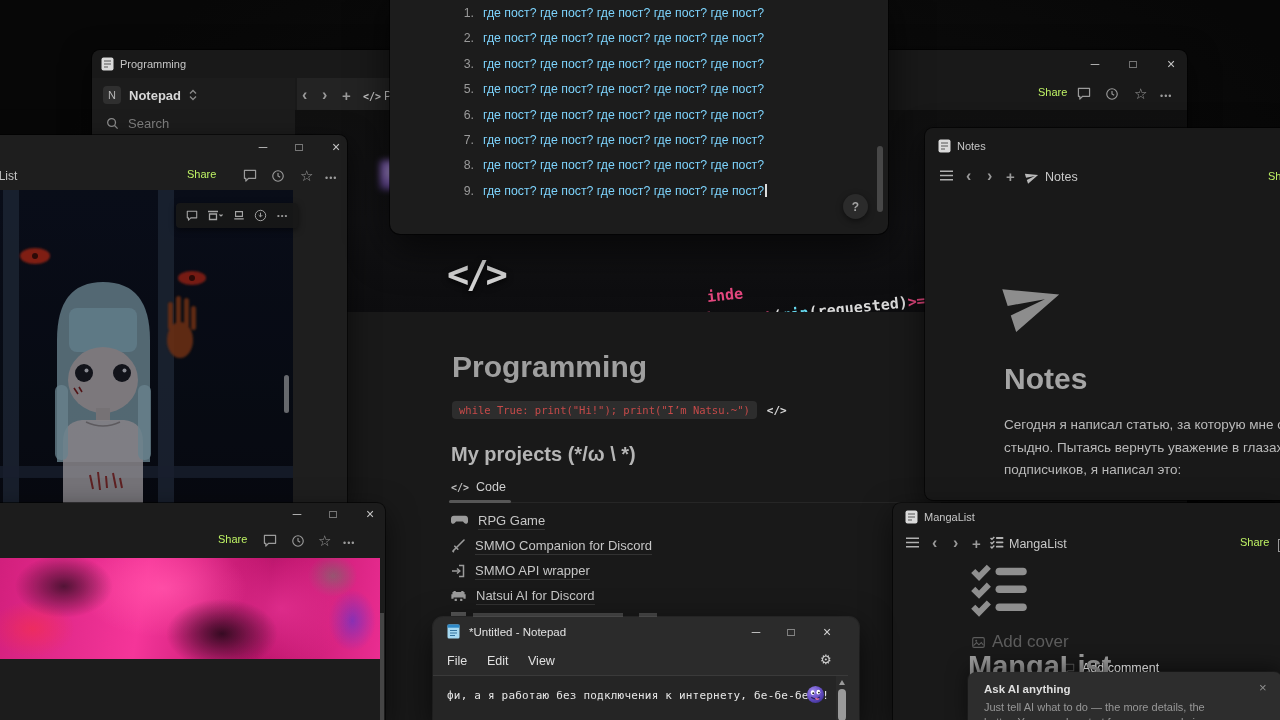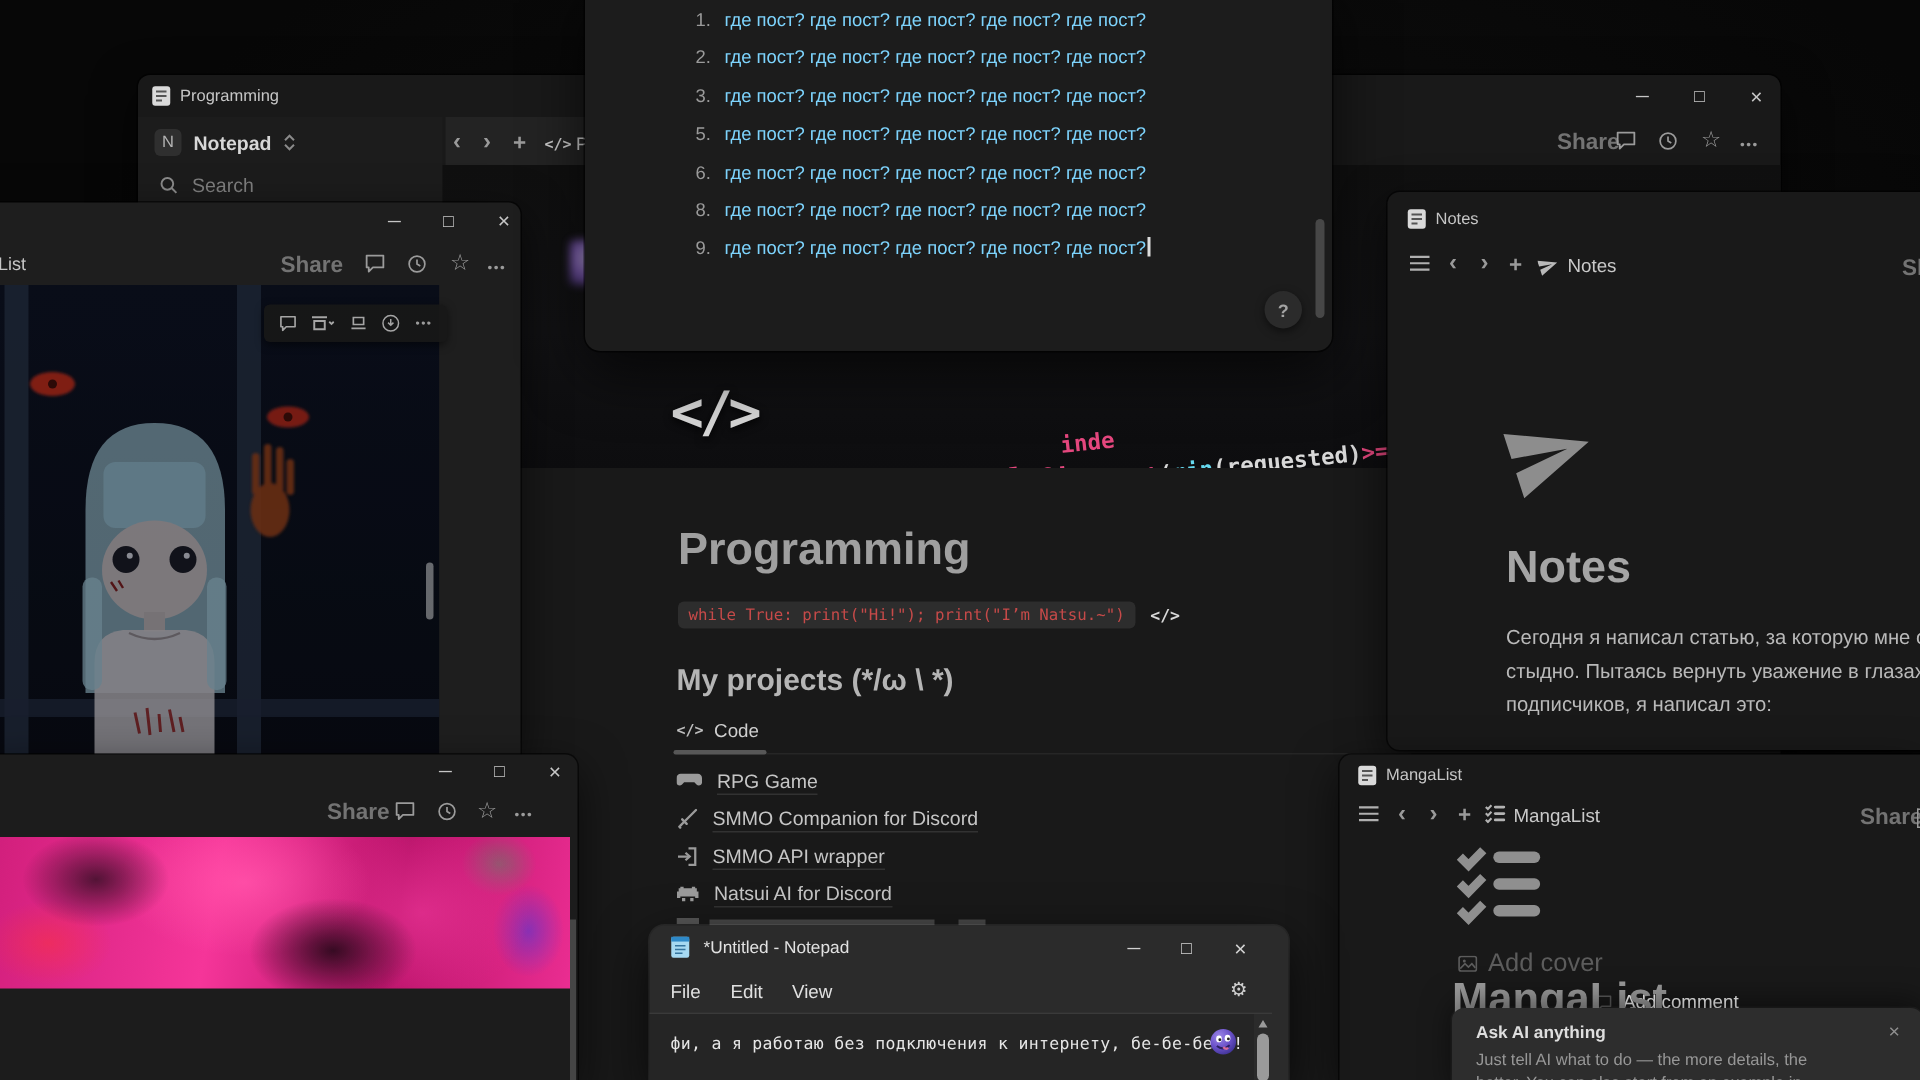--- a/index.html
+++ b/index.html
@@ -4,21 +4,21 @@
 <style>
   html,body{margin:0;padding:0;background:#000;}
   #screen{position:relative;width:1280px;height:720px;overflow:hidden;
     background:radial-gradient(900px 500px at 55% 35%, #101010 0%, #070707 75%);
     font-family:"Liberation Sans", sans-serif; color:#c8c8c8;}
   .win{position:absolute;background:#191919;box-shadow:0 10px 30px rgba(0,0,0,.6),0 0 0 1px rgba(0,0,0,.55);}
   .abs{position:absolute;}
   .ctl{position:absolute;top:0;width:30px;height:27px;display:flex;align-items:center;justify-content:center;
        color:#c6c6c6;font-size:12px;}
   .ttl{font-size:11px;color:#c6c6c6;white-space:nowrap;}
-  .share{font-size:15px;color:#737373;white-space:nowrap;font-weight:bold;}
+  .share{font-size:11px;color:#bef264;white-space:nowrap;}
   .ic{color:#9b9b9b;display:flex;align-items:center;justify-content:center;}
   .ic svg{display:block;}
   .dots{color:#9b9b9b;font-size:9px;letter-spacing:1px;white-space:nowrap;}
   .star{color:#9b9b9b;font-size:15px;line-height:1;}
   .nav{color:#9a9a9a;font-size:14px;font-weight:600;}
   .mono{font-family:"DejaVu Sans Mono", monospace;}
   .covertok{position:absolute;font-family:"DejaVu Sans Mono",monospace;font-weight:bold;font-size:15px;
             white-space:nowrap;transform:rotate(-6deg);transform-origin:left center;}
   .pk{color:#e5477e;} .cy{color:#66d9ef;} .wh{color:#d8d8d8;} .pu{color:#ae81ff;}
   .proj{position:absolute;display:flex;align-items:center;gap:10px;height:22px;}
@@ -302,20 +302,21 @@
     <div class="scroll" style="left:395px;top:110px;width:4px;height:107px;background:#454545;border-radius:0;"></div>
   </div>
 
   <div class="win" style="left:390px;top:-12px;width:498px;height:246px;background:#1c1c1c;border-radius:0 0 10px 10px;box-shadow:0 14px 40px rgba(0,0,0,.65),0 0 0 1px rgba(0,0,0,.6);">
     <div style="padding-top:13px;">
       <div class="li"><span class="num">1.</span><span class="txt">где пост? где пост? где пост? где пост? где пост?</span></div>
       <div class="li"><span class="num">2.</span><span class="txt">где пост? где пост? где пост? где пост? где пост?</span></div>
       <div class="li"><span class="num">3.</span><span class="txt">где пост? где пост? где пост? где пост? где пост?</span></div>
       <div class="li"><span class="num">5.</span><span class="txt">где пост? где пост? где пост? где пост? где пост?</span></div>
       <div class="li"><span class="num">6.</span><span class="txt">где пост? где пост? где пост? где пост? где пост?</span></div>
+      <div class="li"><span class="num">7.</span><span class="txt">где пост? где пост? где пост? где пост? где пост?</span></div>
       <div class="li"><span class="num">8.</span><span class="txt">где пост? где пост? где пост? где пост? где пост?</span></div>
       <div class="li"><span class="num">9.</span><span class="txt">где пост? где пост? где пост? где пост? где пост?</span><span class="caret"></span></div>
     </div>
     <div class="scroll" style="left:487px;top:158px;width:6px;height:66px;"></div>
     <div class="abs" style="left:453px;top:206px;width:25px;height:25px;border-radius:50%;background:#2b2b2b;box-shadow:0 2px 6px rgba(0,0,0,.5);
                 display:flex;align-items:center;justify-content:center;color:#a3a3a3;font-size:12px;font-weight:700;">?</div>
   </div>
 
   <div class="win" style="left:925px;top:128px;width:357px;height:372px;border-radius:8px 0 0 8px;">
     <span class="abs ic" style="left:13px;top:11px;">

